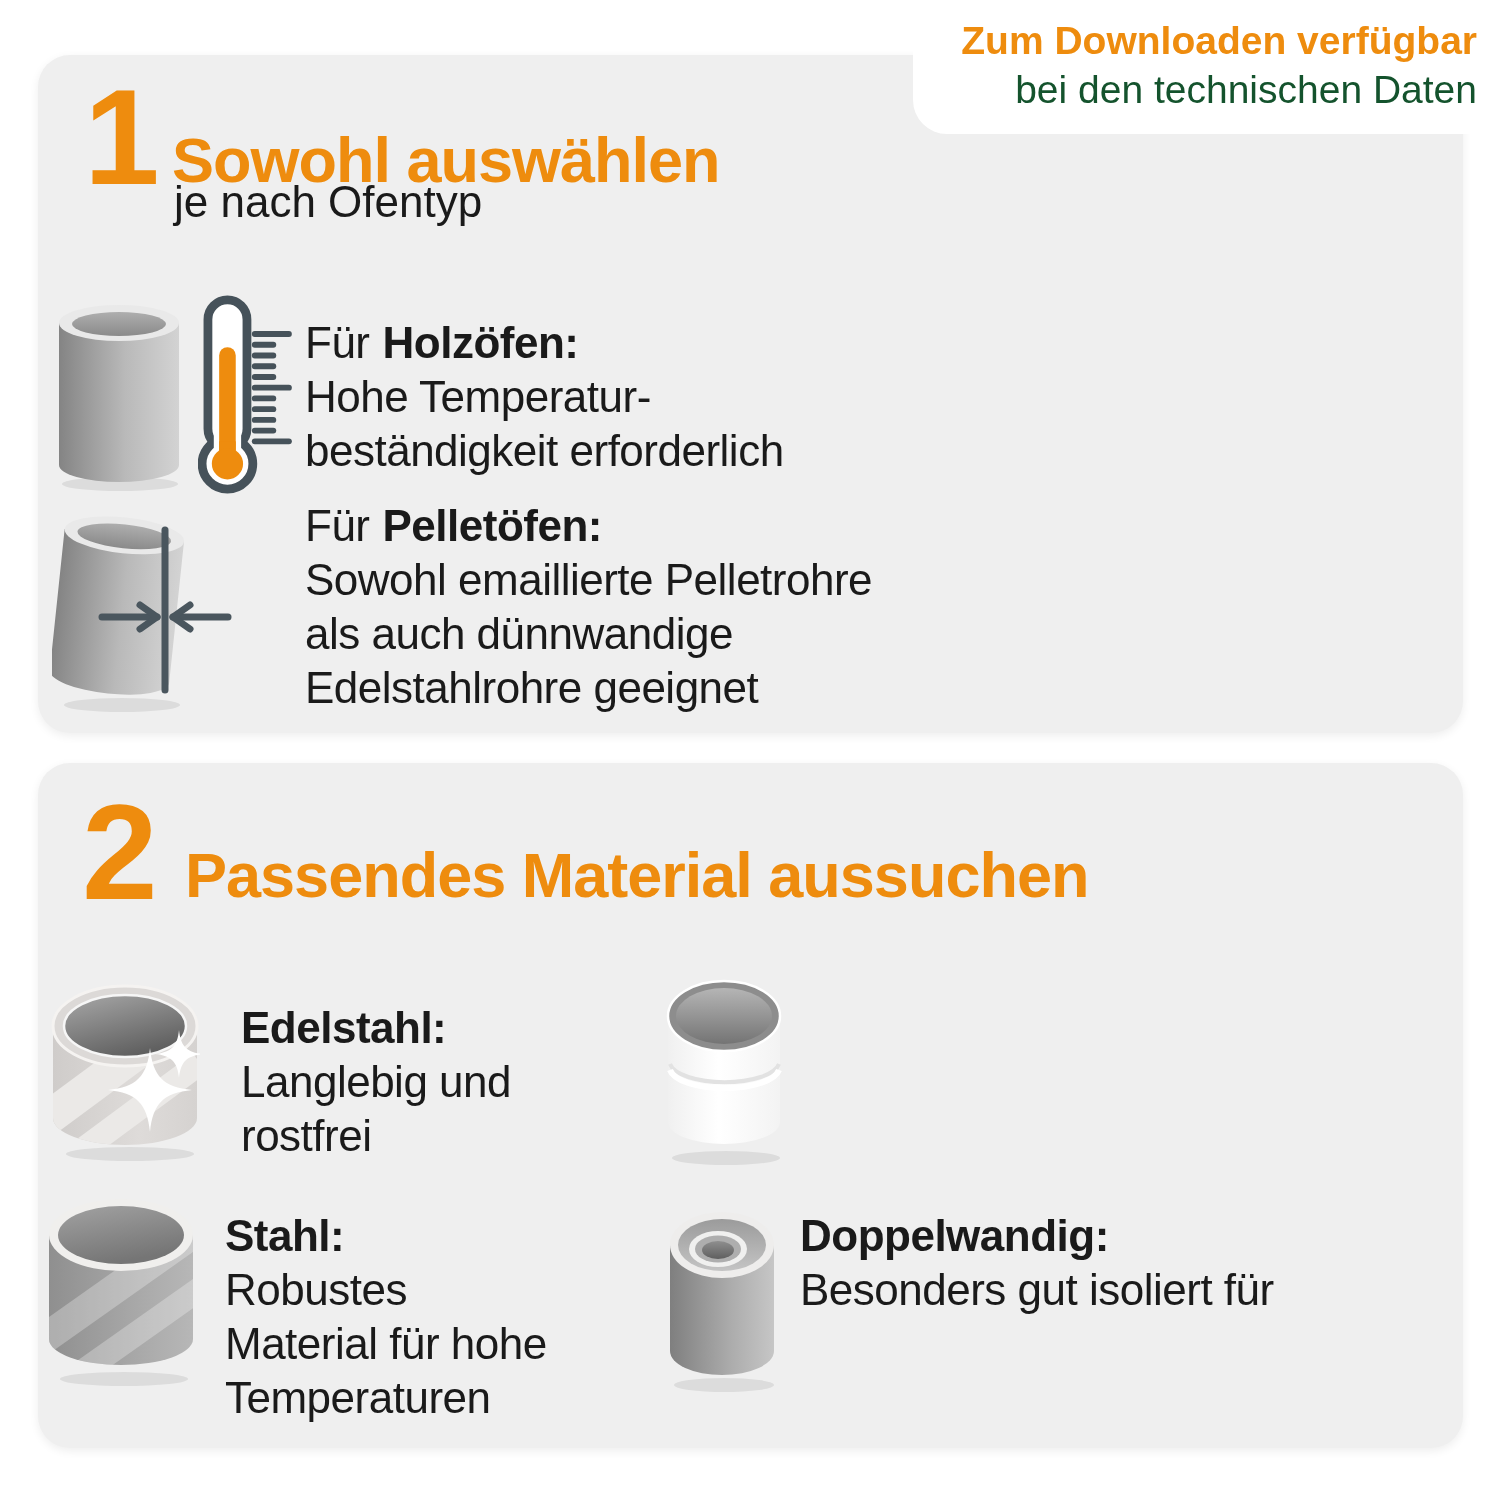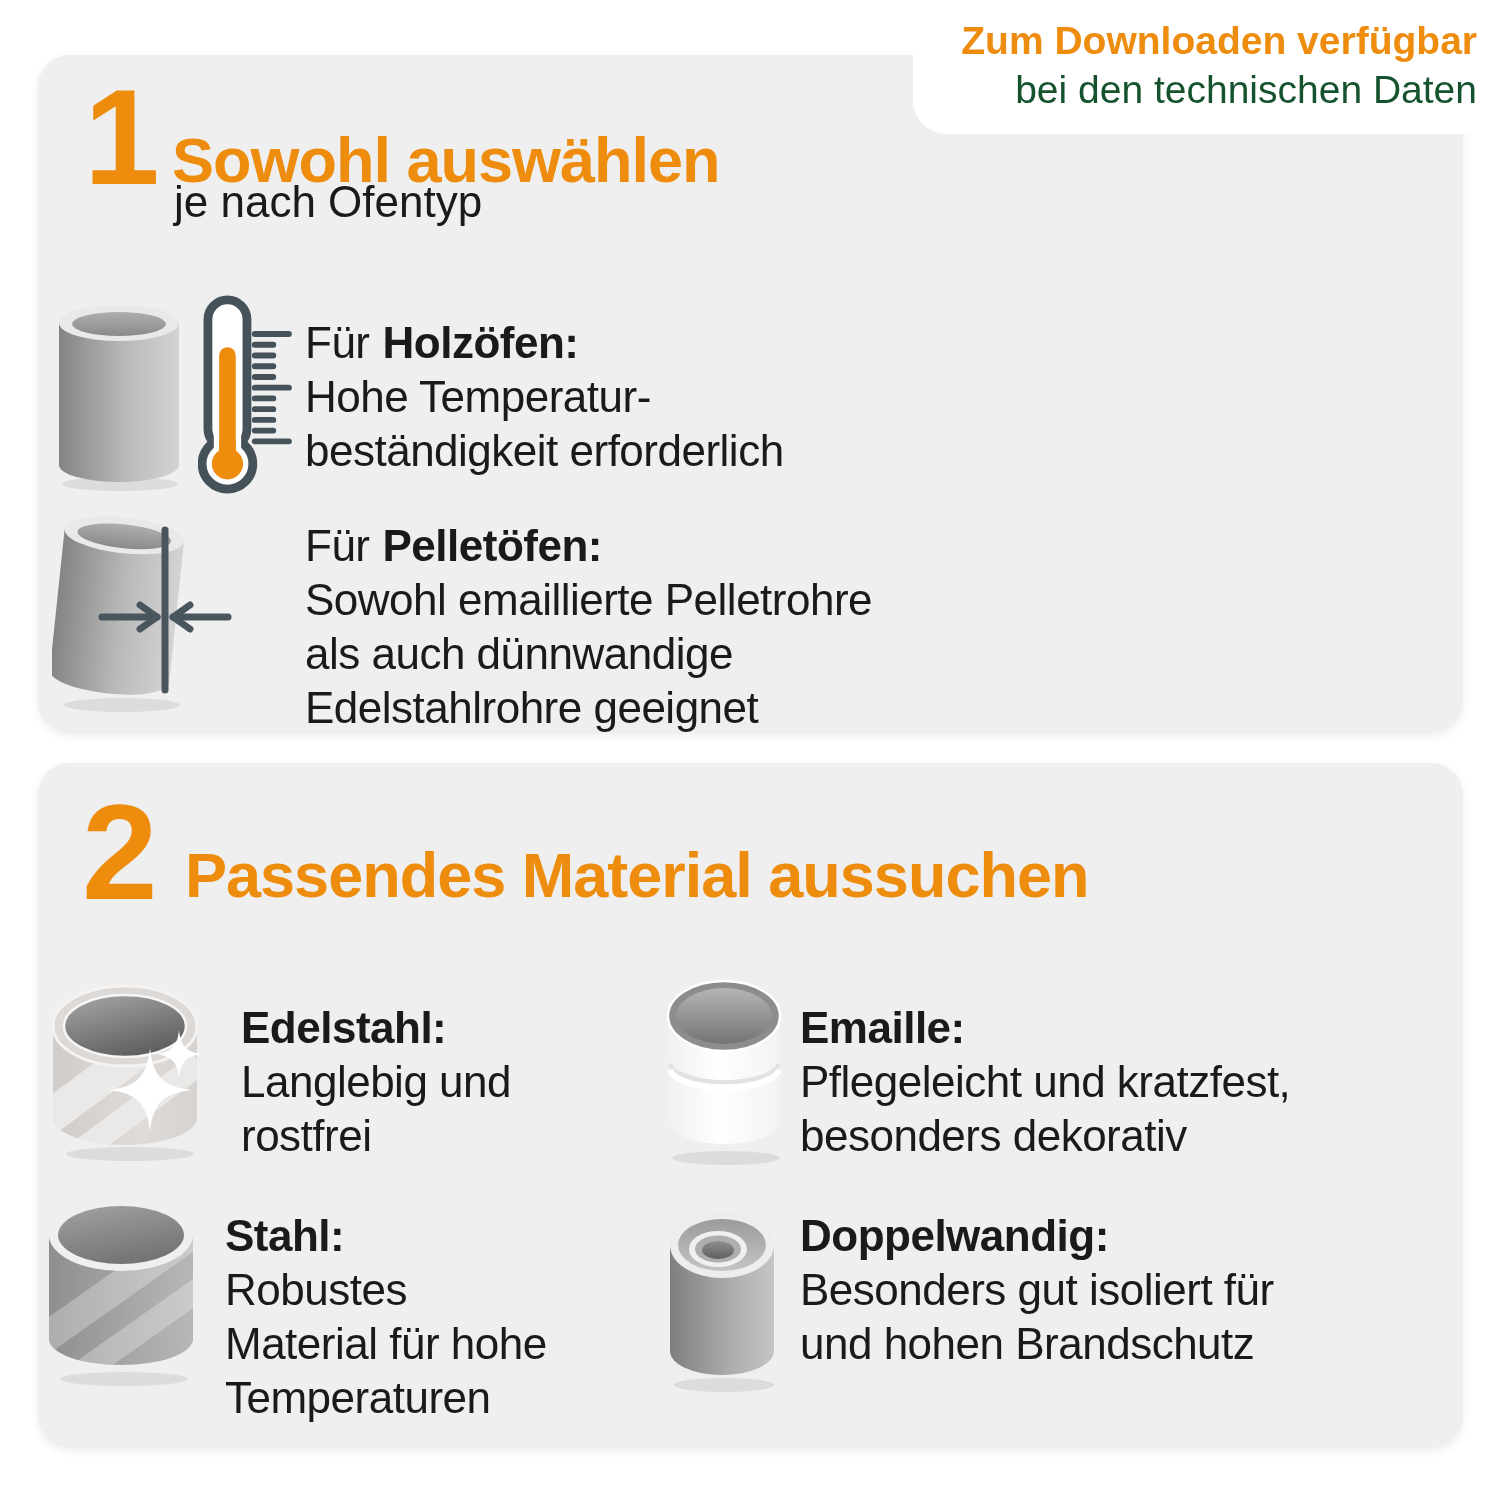--- a/index.html
+++ b/index.html
@@ -33,21 +33,21 @@
   .icon-thermo{left:160px;top:240px;}
   .icon-pipe2{left:14px;top:450px;}
   .icon-a{left:12px;top:215px;}
   .icon-b{left:626px;top:209px;}
   .icon-c{left:8px;top:430px;}
   .icon-d{left:628px;top:436px;}
 
   .textblock{position:absolute;font-size:44px;line-height:54px;
              letter-spacing:-0.5px;color:#1a1a1a;white-space:nowrap;}
   .tb1{left:267px;top:261px;}
-  .tb2{left:267px;top:464px;}
+  .tb2{left:267px;top:444px;}
   .tb-a{left:187px;top:238px;margin-left:16px;}
   .tb-b{left:762px;top:238px;}
   .tb-c{left:187px;top:446px;}
   .tb-d{left:762px;top:446px;}
   .textblock .b{font-weight:700;}
   .lead{margin-right:13px;}
 </style>
 </head>
 <body>
 
@@ -204,25 +204,20 @@
         </defs>
         <ellipse cx="62" cy="186" rx="54" ry="7" fill="rgba(0,0,0,0.08)"></ellipse>
         <path d="M4,44 V150 a56,22 0 0 0 112,0 V44 Z" fill="url(#gbb)"></path>
         <path d="M6,92 a55,21 0 0 0 109,0" fill="none" stroke="#e2e2e2" stroke-width="4"></path>
         <path d="M6,98 a55,21 0 0 0 109,0" fill="none" stroke="#ffffff" stroke-width="6"></path>
         <ellipse cx="60" cy="44" rx="56" ry="35" fill="#8d8d8d" stroke="#ffffff" stroke-width="2.5"></ellipse>
         <ellipse cx="60" cy="44" rx="48" ry="28" fill="url(#gbi)"></ellipse>
       </svg>
     </span>
 
-    <div class="textblock tb-b">
-      <div class="b">Emaille:</div>
-      <div>Pflegeleicht und kratzfest,</div>
-      <div>besonders dekorativ</div>
-    </div>
 
     <span class="icon icon-c">
       <svg width="150" height="195" viewBox="0 0 150 195">
         <defs>
           <linearGradient id="gcb" x1="0" y1="0" x2="1" y2="0">
             <stop offset="0" stop-color="#8f8f8f"></stop>
               <stop offset="0.6" stop-color="#a8a8a8"></stop>
               <stop offset="1" stop-color="#b7b7b7"></stop>
           </linearGradient>
           <linearGradient id="gci" x1="0" y1="0" x2="0.4" y2="1">
@@ -274,17 +269,16 @@
         <ellipse cx="56" cy="46" rx="44" ry="26" fill="url(#gdg)"></ellipse>
         <ellipse cx="52" cy="50" rx="29" ry="18" fill="#f0f0ef"></ellipse>
         <ellipse cx="52" cy="50" rx="23" ry="13.5" fill="#aeaeae"></ellipse>
         <ellipse cx="52" cy="51" rx="16" ry="9" fill="url(#gdh)"></ellipse>
       </svg>
     </span>
 
     <div class="textblock tb-d">
       <div class="b">Doppelwandig:</div>
       <div>Besonders gut isoliert für</div>
-      <div>und hohen Brandschutz</div>
     </div>
   </section>
 
 </div>
 
 </body></html>

